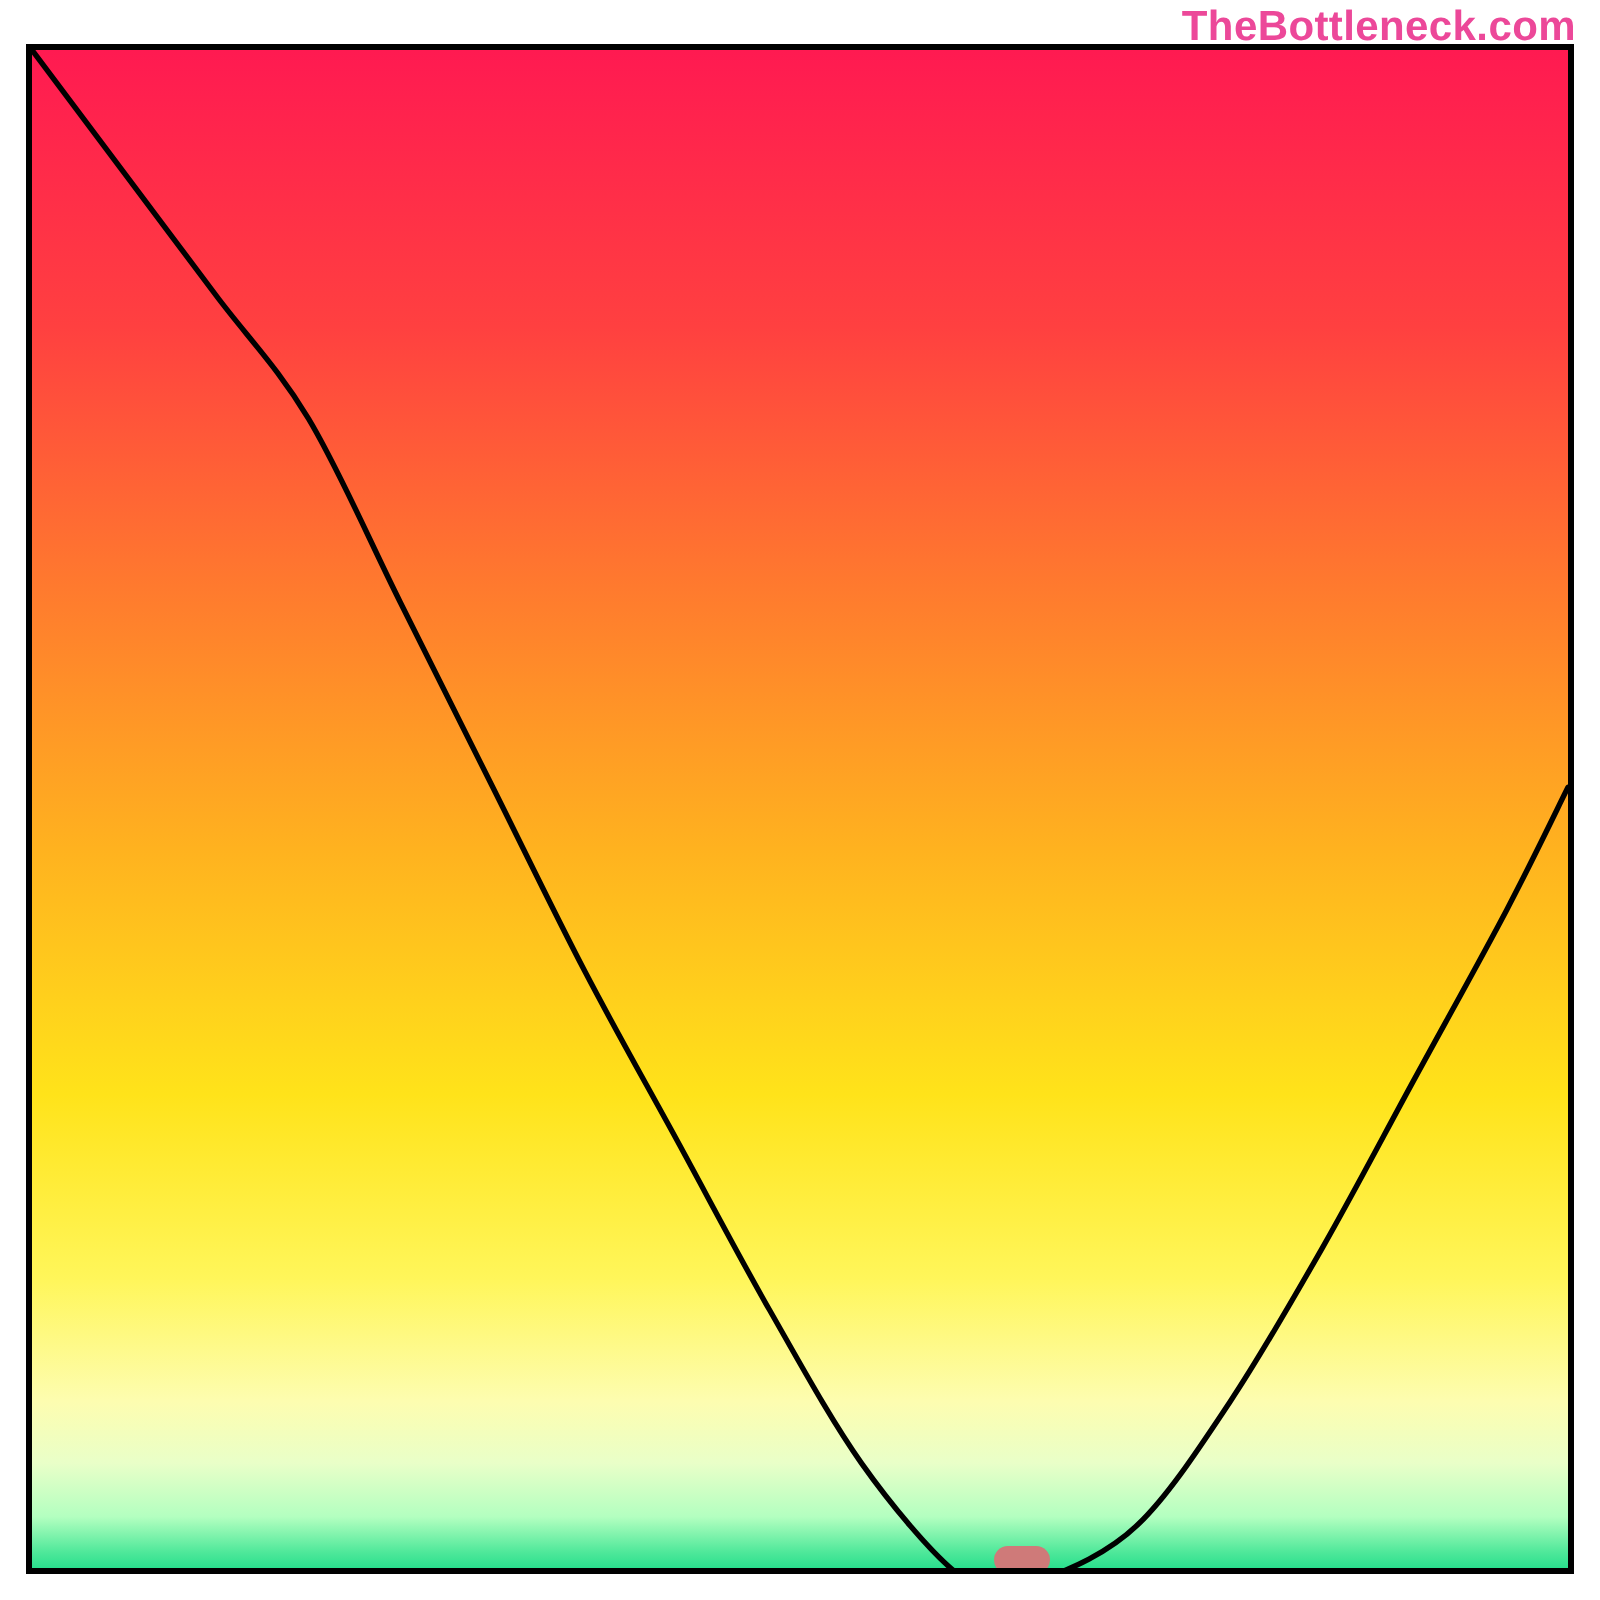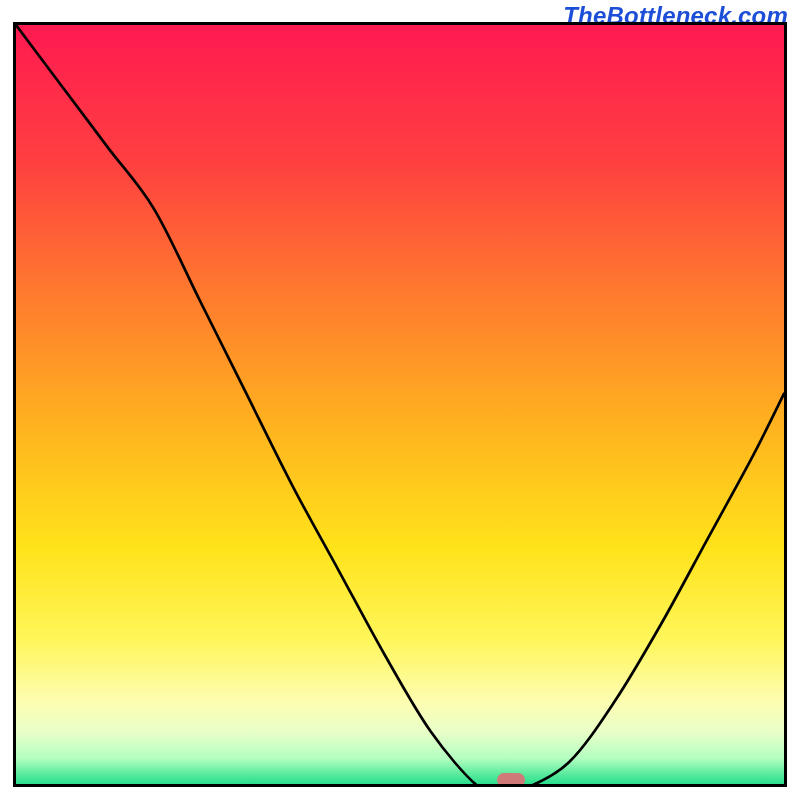--- a/index.html
+++ b/index.html
@@ -25,25 +25,24 @@
     inset: 0;
   }
   .curve {
     position: absolute;
     inset: 0;
   }
   .watermark {
     position: absolute;
     top: 2px;
     right: 12px;
-    font-size: 24px;
+    font-size: 21px;
     font-weight: 600;
-    color: #1d4ed8;
+    color: #ec4899;
     letter-spacing: 0.2px;
-    font-style: italic;
   }
   .marker {
     position: absolute;
     width: 28px;
     height: 14px;
     border-radius: 7px;
     background: #cf7a79;
   }
 </style>
 </head>

